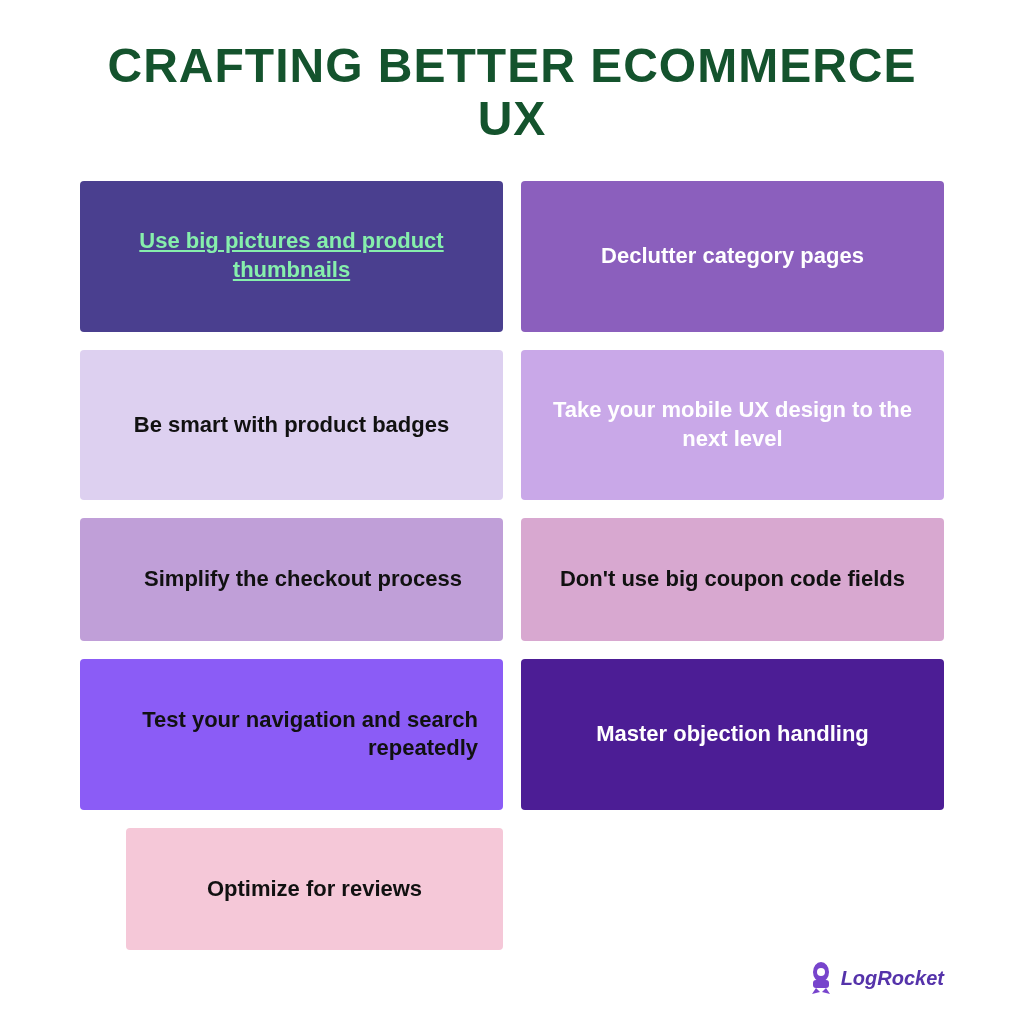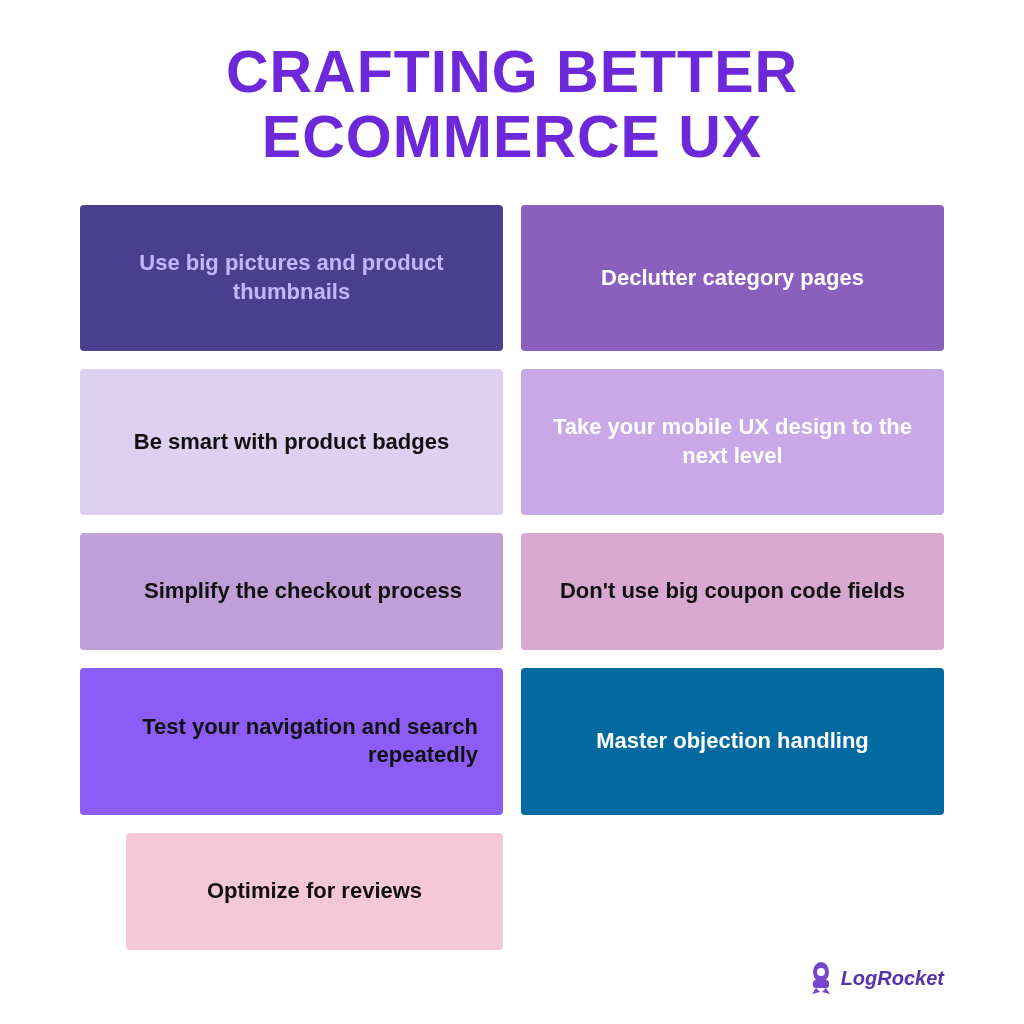--- a/index.html
+++ b/index.html
@@ -9,25 +9,25 @@
       width: 1024px;
       height: 1024px;
       overflow: hidden;
       display: flex;
       flex-direction: column;
       align-items: center;
       padding: 40px 80px 30px 80px;
     }
 
     #page-title {
-      font-size: 59px;
+      font-size: 48px;
       font-weight: 900;
       text-transform: uppercase;
       text-align: center;
-      color: #6d28d9;
+      color: #14532d;
       margin-bottom: 35px;
       line-height: 1.1;
       letter-spacing: 1px;
     }
 
     .grid {
       display: grid;
       grid-template-columns: 1fr 1fr;
       gap: 18px;
       width: 100%;
@@ -41,21 +41,22 @@
       text-align: center;
       border-radius: 4px;
       padding: 20px 25px;
       font-size: 22px;
       font-weight: 800;
       line-height: 1.3;
     }
 
     .card-dark-purple {
       background-color: #4a3f8f;
-      color: #c4b5fd;
+      color: #86efac;
+      text-decoration: underline;
     }
 
     .card-medium-purple {
       background-color: #8b5fbd;
       color: #ffffff;
     }
 
     .card-light-lavender {
       background-color: #ddd0f0;
       color: #111111;
@@ -82,21 +83,21 @@
       color: #111111;
       text-align: right;
     }
 
     .card-medium-pink {
       background-color: #e87898;
       color: #111111;
     }
 
     .card-hot-pink {
-      background-color: #0369a1;
+      background-color: #4c1d95;
       color: #ffffff;
     }
 
     .card-pale-pink {
       background-color: #f5c8d8;
       color: #111111;
       margin-left: 46px;
     }
 
     .footer {

